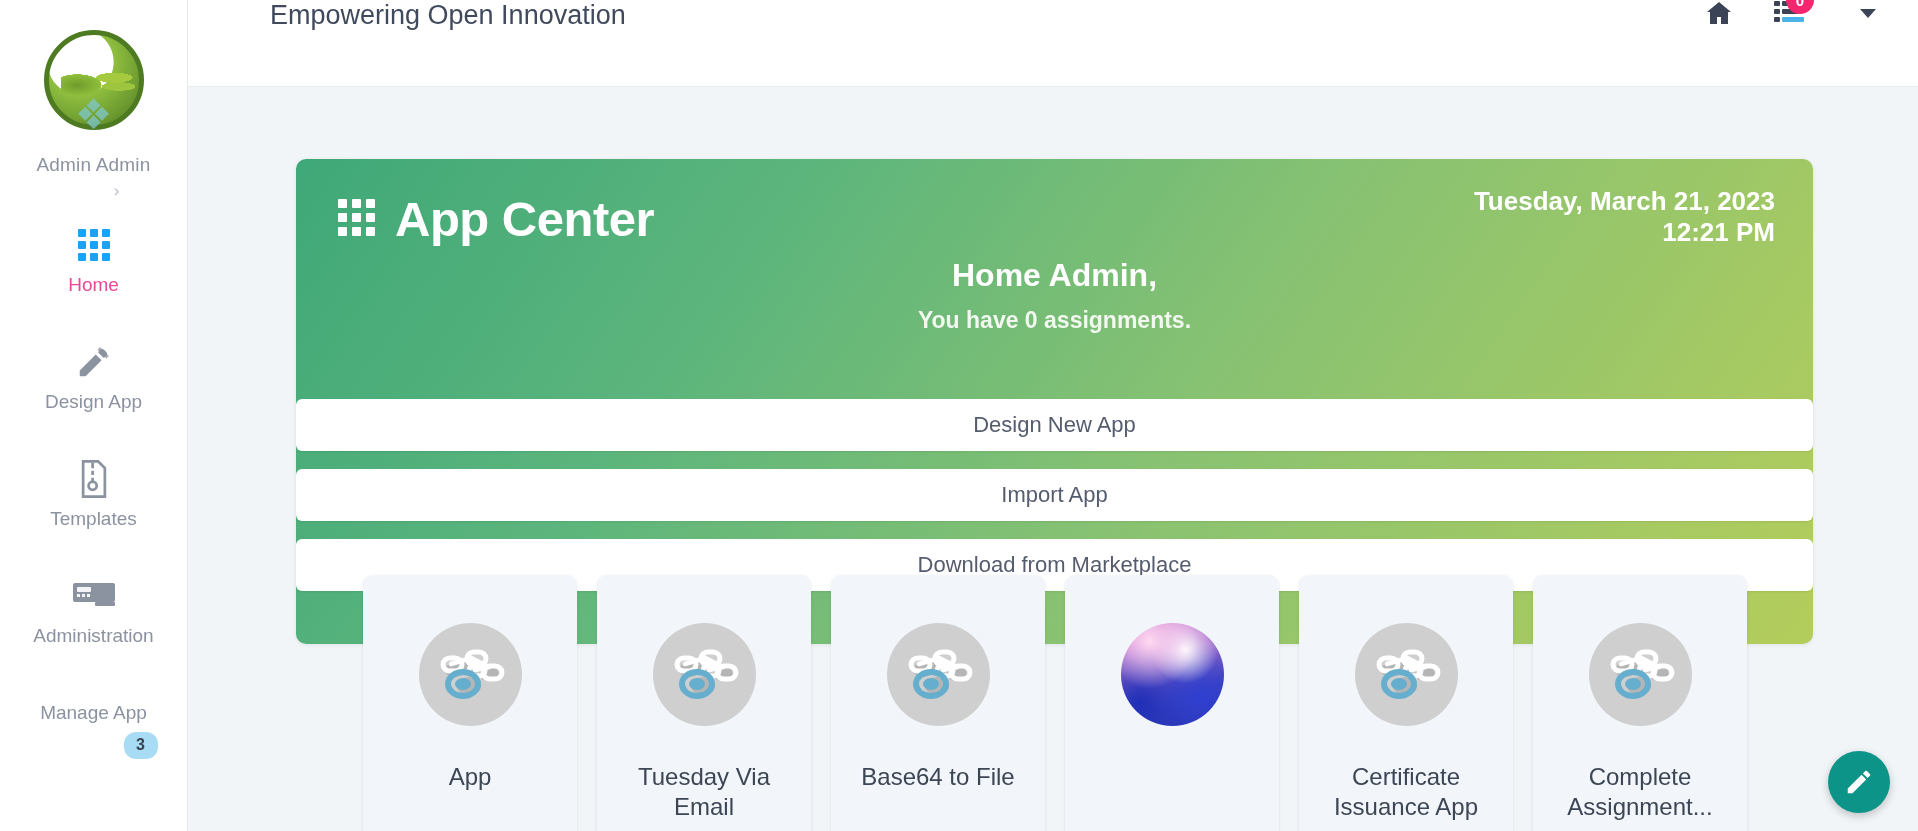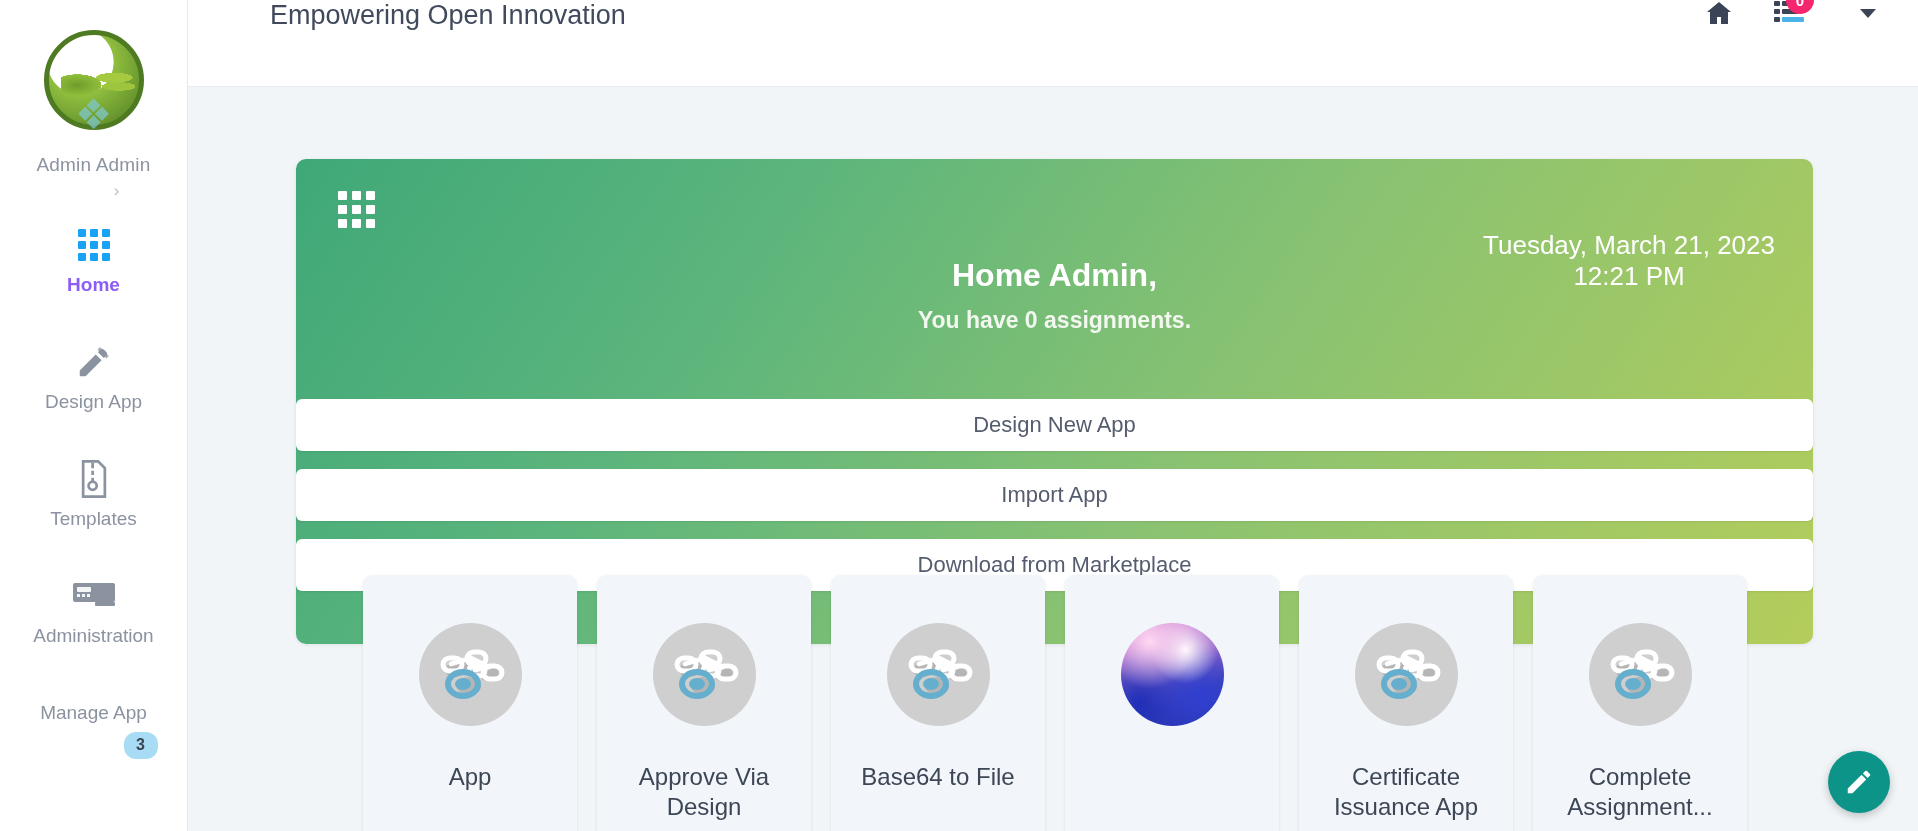--- a/index.html
+++ b/index.html
@@ -49,21 +49,21 @@
     margin-top: 24px; font-size: 19px; color: #8b92a0; letter-spacing: .2px;
   }
 
   .nav-list { width: 188px; margin-top: 36px; }
   .nav-item {
     width: 188px; padding: 13px 4px 13px; text-align: center; cursor: pointer;
     margin-bottom: 20px; position: relative;
   }
   .nav-icon { height: 40px; display: flex; align-items: center; justify-content: center; }
   .nav-label { margin-top: 9px; font-size: 19px; color: #8b92a0; }
-  .nav-item.active .nav-label { color: #8b5cf6; font-weight: bold; }
+  .nav-item.active .nav-label { color: #ec4899; font-weight: normal; }
 
   .grid-icon { display: grid; grid-template-columns: repeat(3, 8px); grid-gap: 4px; }
   .grid-icon i { display: block; width: 8px; height: 8px; background: #1aa3f5; border-radius: 1px; }
 
   .badge-pill {
     display: inline-block; min-width: 34px; padding: 3px 10px;
     background: #a8dcf5; color: #3a4350; border-radius: 12px;
     font-size: 16px; font-weight: bold; line-height: 1.3;
     position: absolute; right: 30px; top: 52px;
   }
@@ -105,22 +105,22 @@
   }
   #banner-title {
     position: absolute; left: 42px; top: 32px;
     display: flex; align-items: center; gap: 20px;
     color: #ffffff; font-size: 49px; font-weight: bold; letter-spacing: -.5px;
   }
   .apps-grid { display: grid; grid-template-columns: repeat(3, 9px); grid-gap: 5px; margin-bottom: 4px; }
   .apps-grid i { display: block; width: 9px; height: 9px; background: #fff; border-radius: 1px; }
 
   #banner-date {
-    position: absolute; right: 38px; top: 27px; text-align: center;
-    color: #ffffff; font-size: 26px; font-weight: normal; line-height: 1.2; margin-top: 44px;
+    position: absolute; right: 38px; top: 27px; text-align: right;
+    color: #ffffff; font-size: 26px; font-weight: bold; line-height: 1.2;
   }
   #banner-greeting {
     position: absolute; left: 0; right: 0; top: 98px; text-align: center;
     color: #ffffff; font-size: 32px; font-weight: bold;
   }
   #banner-sub {
     position: absolute; left: 0; right: 0; top: 148px; text-align: center;
     color: #f2f7ef; font-size: 23px; font-weight: bold;
   }
   #banner-buttons {
@@ -288,20 +288,21 @@
           <i></i>
             <i></i>
             <i></i>
             <i></i>
             <i></i>
             <i></i>
             <i></i>
             <i></i>
             <i></i>
         </span>
+        <span>App Center</span>
       </div>
 
       <div id="banner-date">
         <div>Tuesday, March 21, 2023</div>
         <div>12:21 PM</div>
       </div>
 
       <div id="banner-greeting">Home Admin,</div>
       <div id="banner-sub">You have 0 assignments.</div>
 
@@ -365,21 +366,21 @@
               <g fill="none" stroke="#ffffff" stroke-width="5">
                 <rect x="12" y="18" rx="7" ry="7" width="19" height="13"></rect>
                 <rect x="36" y="12" rx="7" ry="7" width="19" height="13"></rect>
                 <rect x="38" y="25" rx="6" ry="6" width="16" height="11"></rect>
                 <rect x="52" y="26" rx="7" ry="7" width="19" height="13"></rect>
               </g>
               <ellipse cx="32" cy="44" rx="15" ry="12" fill="none" stroke="#65aece" stroke-width="6"></ellipse>
               <ellipse cx="32" cy="44" rx="8" ry="6" fill="#65aece"></ellipse>
             </svg>
           </div>
-          <div class="app-name">Approve Via Design</div>
+          <div class="app-name">Tuesday Via Email</div>
         </div>
 
         <div class="app-card">
           <div class="app-icon">
             <svg class="net-svg" viewBox="0 0 78 70">
               <g stroke="#9e9e9e" stroke-width="4" fill="none" opacity=".85">
                   <path d="M22 30 L40 24 L56 32"></path>
                   <path d="M32 40 L46 46"></path>
                 </g>
               <g fill="#b5b5b5">

